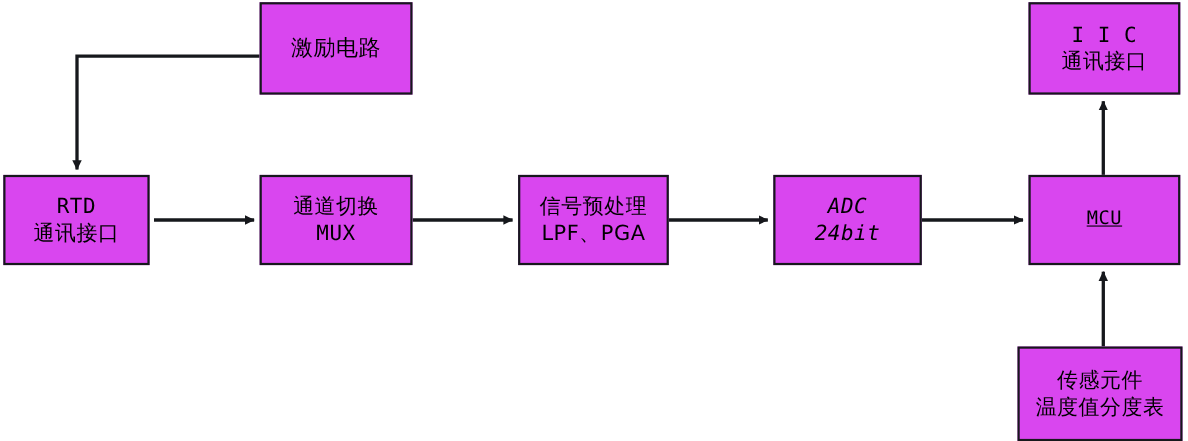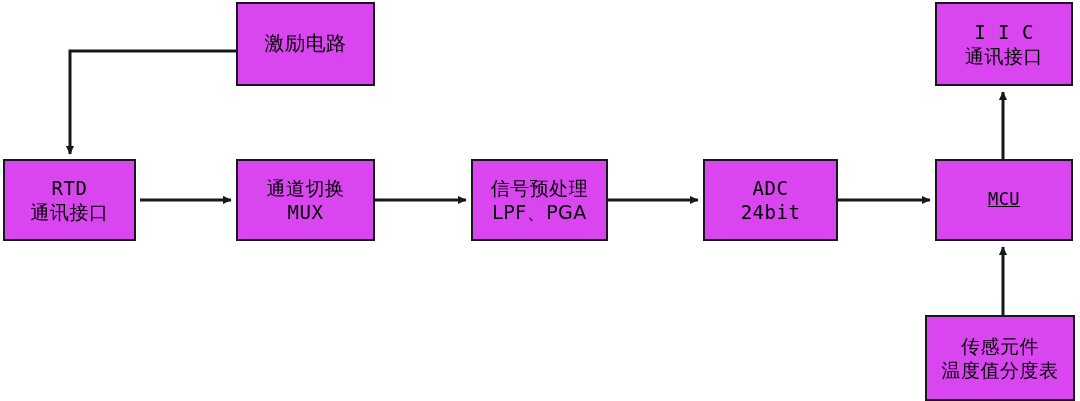--- a/index.html
+++ b/index.html
@@ -51,21 +51,21 @@
   .ln.han {
     font-family: "DejaVu Sans", "Liberation Sans", sans-serif;
     letter-spacing: 0.5px;
   }
 
   
   #node-excitation { left: 236px; top: 2px;   width: 139px; height: 84px; font-size: 20px; }
   #node-rtd        { left: 3px;   top: 159px; width: 133px; height: 82px; font-size: 19px; }
   #node-mux        { left: 236px; top: 159px; width: 139px; height: 82px; font-size: 19px; }
   #node-preproc    { left: 471px; top: 159px; width: 137px; height: 82px; font-size: 19px; }
-  #node-adc        { left: 703px; top: 159px; width: 135px; height: 82px; font-size: 19px; }
+  #node-adc        { left: 703px; top: 159px; width: 135px; height: 82px; font-size: 19px; font-style: italic; }
   #node-mcu        { left: 935px; top: 159px; width: 138px; height: 82px; font-size: 17px; text-decoration: underline; }
   #node-iic        { left: 935px; top: 2px;   width: 138px; height: 84px; font-size: 19px; }
   #node-caltable   { left: 925px; top: 315px; width: 150px; height: 86px; font-size: 19px; }
 </style>
 </head>
 <body>
 
 <div id="canvas">
 
   <svg class="wires" viewBox="0 0 1080 401" width="1080" height="401" xmlns="http://www.w3.org/2000/svg">

